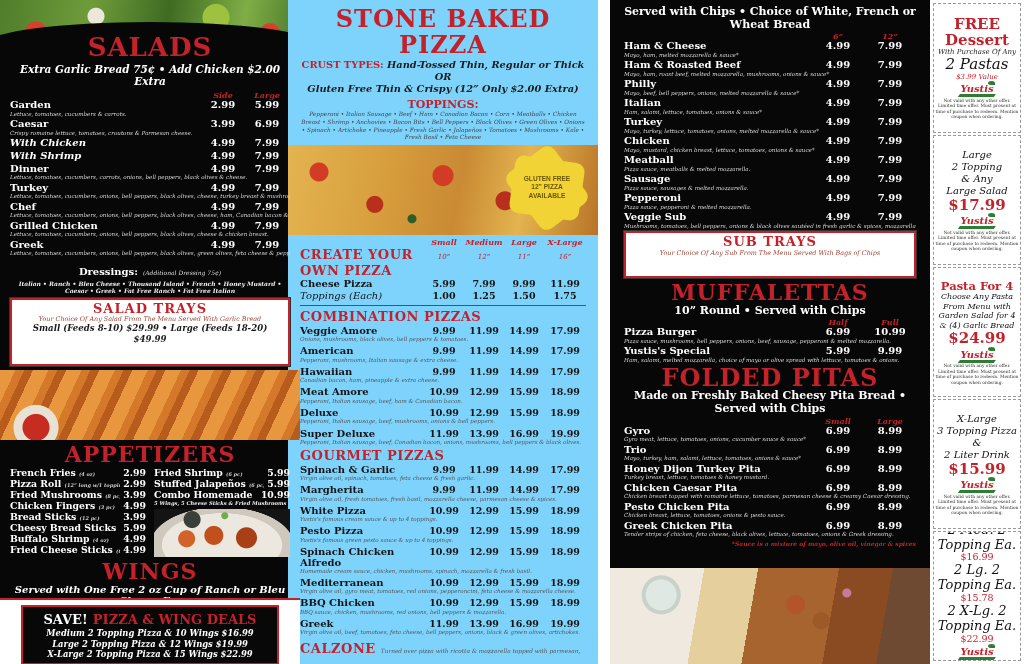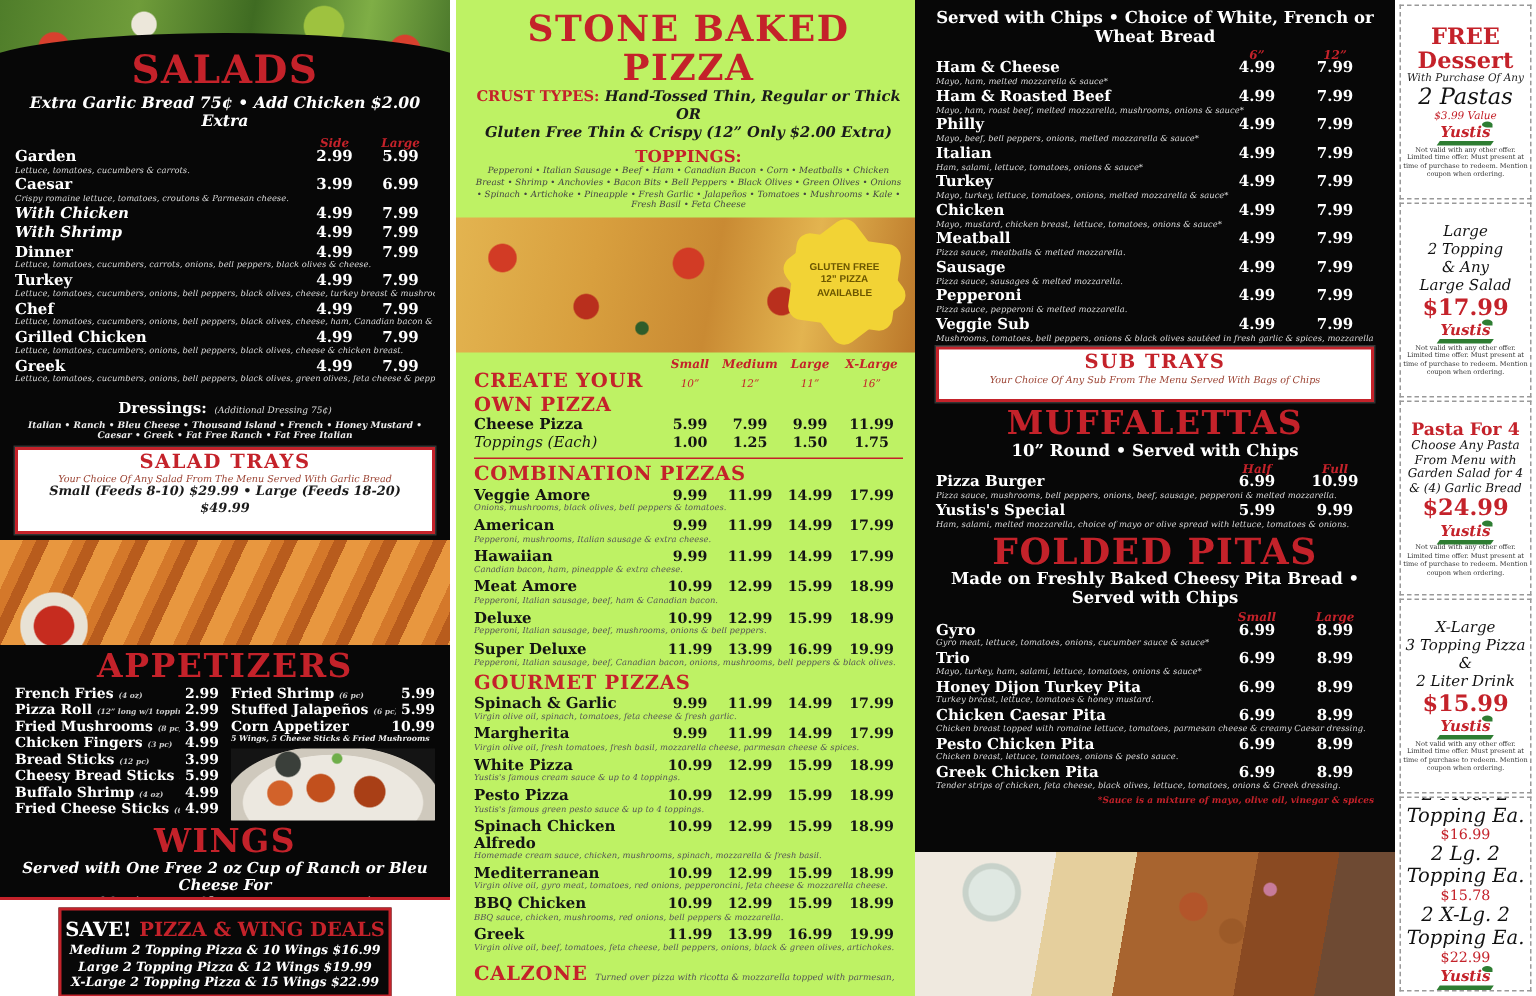--- a/index.html
+++ b/index.html
@@ -27,21 +27,21 @@
   .colhead { color:#c4222a; font-style:italic; font-weight:bold; font-size:8px; text-align:center; }
   .mi { margin-bottom:2.1px; }
   .mi-name { color:#fff; font-weight:bold; font-size:10px; line-height:1.05; }
   .mi-name[data-variant="sub"] { font-style:italic; }
   .mi-p { color:#fff; font-weight:bold; font-size:10px; text-align:center; line-height:1.05; }
   .mi-desc { color:#d9d9d9; font-style:italic; font-size:5.6px; line-height:1.15; white-space:nowrap; overflow:hidden; }
   .dressings { text-align:center; margin:3px 0 4px; }
   .dr-label { color:#fff; font-weight:bold; font-size:10px; }
   .dr-note { color:#ddd; font-style:italic; font-size:6px; }
   .dr-list { color:#eee; font-style:italic; font-weight:bold; font-size:6px; margin-top:1px; }
-  .tray-box { background:#fff; border:2px solid #c4222a; outline:1px solid #333; text-align:center; padding:2px 4px 9px; }
+  .tray-box { background:#fff; border:2px solid #c4222a; outline:1px solid #333; text-align:center; padding:2px 4px 19px; }
   .tray-title { color:#c4222a; font-weight:bold; font-size:13px; letter-spacing:1px; line-height:1.1; }
   .tray-l1 { color:#9c4434; font-style:italic; font-size:6.4px; line-height:1.2; }
   .tray-l2 { color:#1a1a1a; font-style:italic; font-weight:bold; font-size:8.6px; line-height:1.25; }
   .photo-sticks { height:70px; margin:4px -10px 3px;
     background:
       radial-gradient(circle at 12% 82%, #c62c1f 0 13px, #e8e2d5 14px 22px, transparent 23px),
       repeating-linear-gradient(115deg,#e8973f 0 14px,#d4782a 14px 22px,#b85c1d 22px 30px); }
   .apps-title { font-size:22px; line-height:1.05; margin-bottom:2px; }
   .app-wrap { display:flex; gap:8px; }
   .app-col { flex:1; min-width:0; }
@@ -61,27 +61,27 @@
   .wings-title { font-size:22px; line-height:1.05; margin-top:3px; }
   .wings-sub { text-align:center; color:#fff; font-style:italic; font-weight:bold; font-size:10px; line-height:1.15; margin:1px 0 3px; }
   .wings-table { display:flex; }
   .wcol { flex:1; padding:0 5px; }
   .wcol + .wcol { border-left:1px solid #888; }
   .wrow { display:flex; justify-content:space-between; color:#fff; font-weight:bold; font-size:9.3px; line-height:1.18; }
   .extras { width:92px; border-left:1px solid #888; padding-left:5px; }
   .extras-title { color:#c4222a; font-weight:bold; font-size:9px; line-height:1.1; }
   .xrow { display:flex; justify-content:space-between; color:#ddd; font-style:italic; font-size:5.4px; line-height:1.35; }
   .left-bottom { position:absolute; left:0; right:0; bottom:0; height:66px; background:#fff; border-top:2px solid #c4222a; z-index:3; }
-  .save-box { width:222px; margin:5px auto 0; background:#080808; border:2px solid #c4222a; text-align:center; padding:2px 2px 3px; }
+  .save-box { width:258px; margin:5px auto 0; background:#080808; border:2px solid #c4222a; text-align:center; padding:2px 2px 3px; }
   .save-t1 { color:#fff; font-weight:bold; font-size:13px; }
   .save-t2 { color:#c4222a; font-weight:bold; font-size:13px; }
   .save-line { color:#fff; font-style:italic; font-weight:bold; font-size:8.4px; line-height:1.25; }
 
   
-  .col-center { position:absolute; left:304px; top:0; width:310px; height:664px; background:#bef264; overflow:hidden; padding:6px 12px 0; }
+  .col-center { position:absolute; left:288px; top:0; width:310px; height:664px; background:#7dd3fc; overflow:hidden; padding:6px 12px 0; }
   .pz-title { font-size:24px; line-height:1.1; }
   .crust { text-align:center; color:#1a1a1a; font-size:9.8px; line-height:1.25; font-style:italic; font-weight:bold; }
   .crust .lab { color:#c4222a; font-style:normal; font-weight:bold; }
   .top-label { text-align:center; color:#c4222a; font-weight:bold; font-size:11px; margin-top:3px; }
   .top-list { text-align:center; color:#444; font-style:italic; font-size:5.8px; line-height:1.3; }
   .photo-pizza { position:relative; height:90px; margin:3px -12px;
     background:
       radial-gradient(circle at 10% 30%, #d23b25 0 9px, transparent 10px),
       radial-gradient(circle at 28% 66%, #b92f1d 0 8px, transparent 9px),
       radial-gradient(circle at 50% 34%, #d23b25 0 10px, transparent 11px),
@@ -302,21 +302,21 @@
               <span class="aname"><span>Fried Shrimp</span> <span class="anote">(6 pc)</span></span>
               <span class="aprice">5.99</span>
             </div>
 
             <div class="arow">
               <span class="aname"><span>Stuffed Jalapeños</span> <span class="anote">(6 pc)</span></span>
               <span class="aprice">5.99</span>
             </div>
 
             <div class="arow">
-              <span class="aname"><span>Corn Appetizer</span> <span class="anote"></span></span>
+              <span class="aname"><span>Combo Homemade</span> <span class="anote"></span></span>
               <span class="aprice">10.99</span>
             </div>
 
           <div class="combo-note">5 Wings, 5 Cheese Sticks &amp; Fried Mushrooms</div>
           <div class="photo-wings-inset"></div>
         </div>
       </div>
       <div class="big-title wings-title">WINGS</div>
       <div class="wings-sub">
         <div>Served with One Free 2 oz Cup of Ranch or Bleu Cheese For</div>

